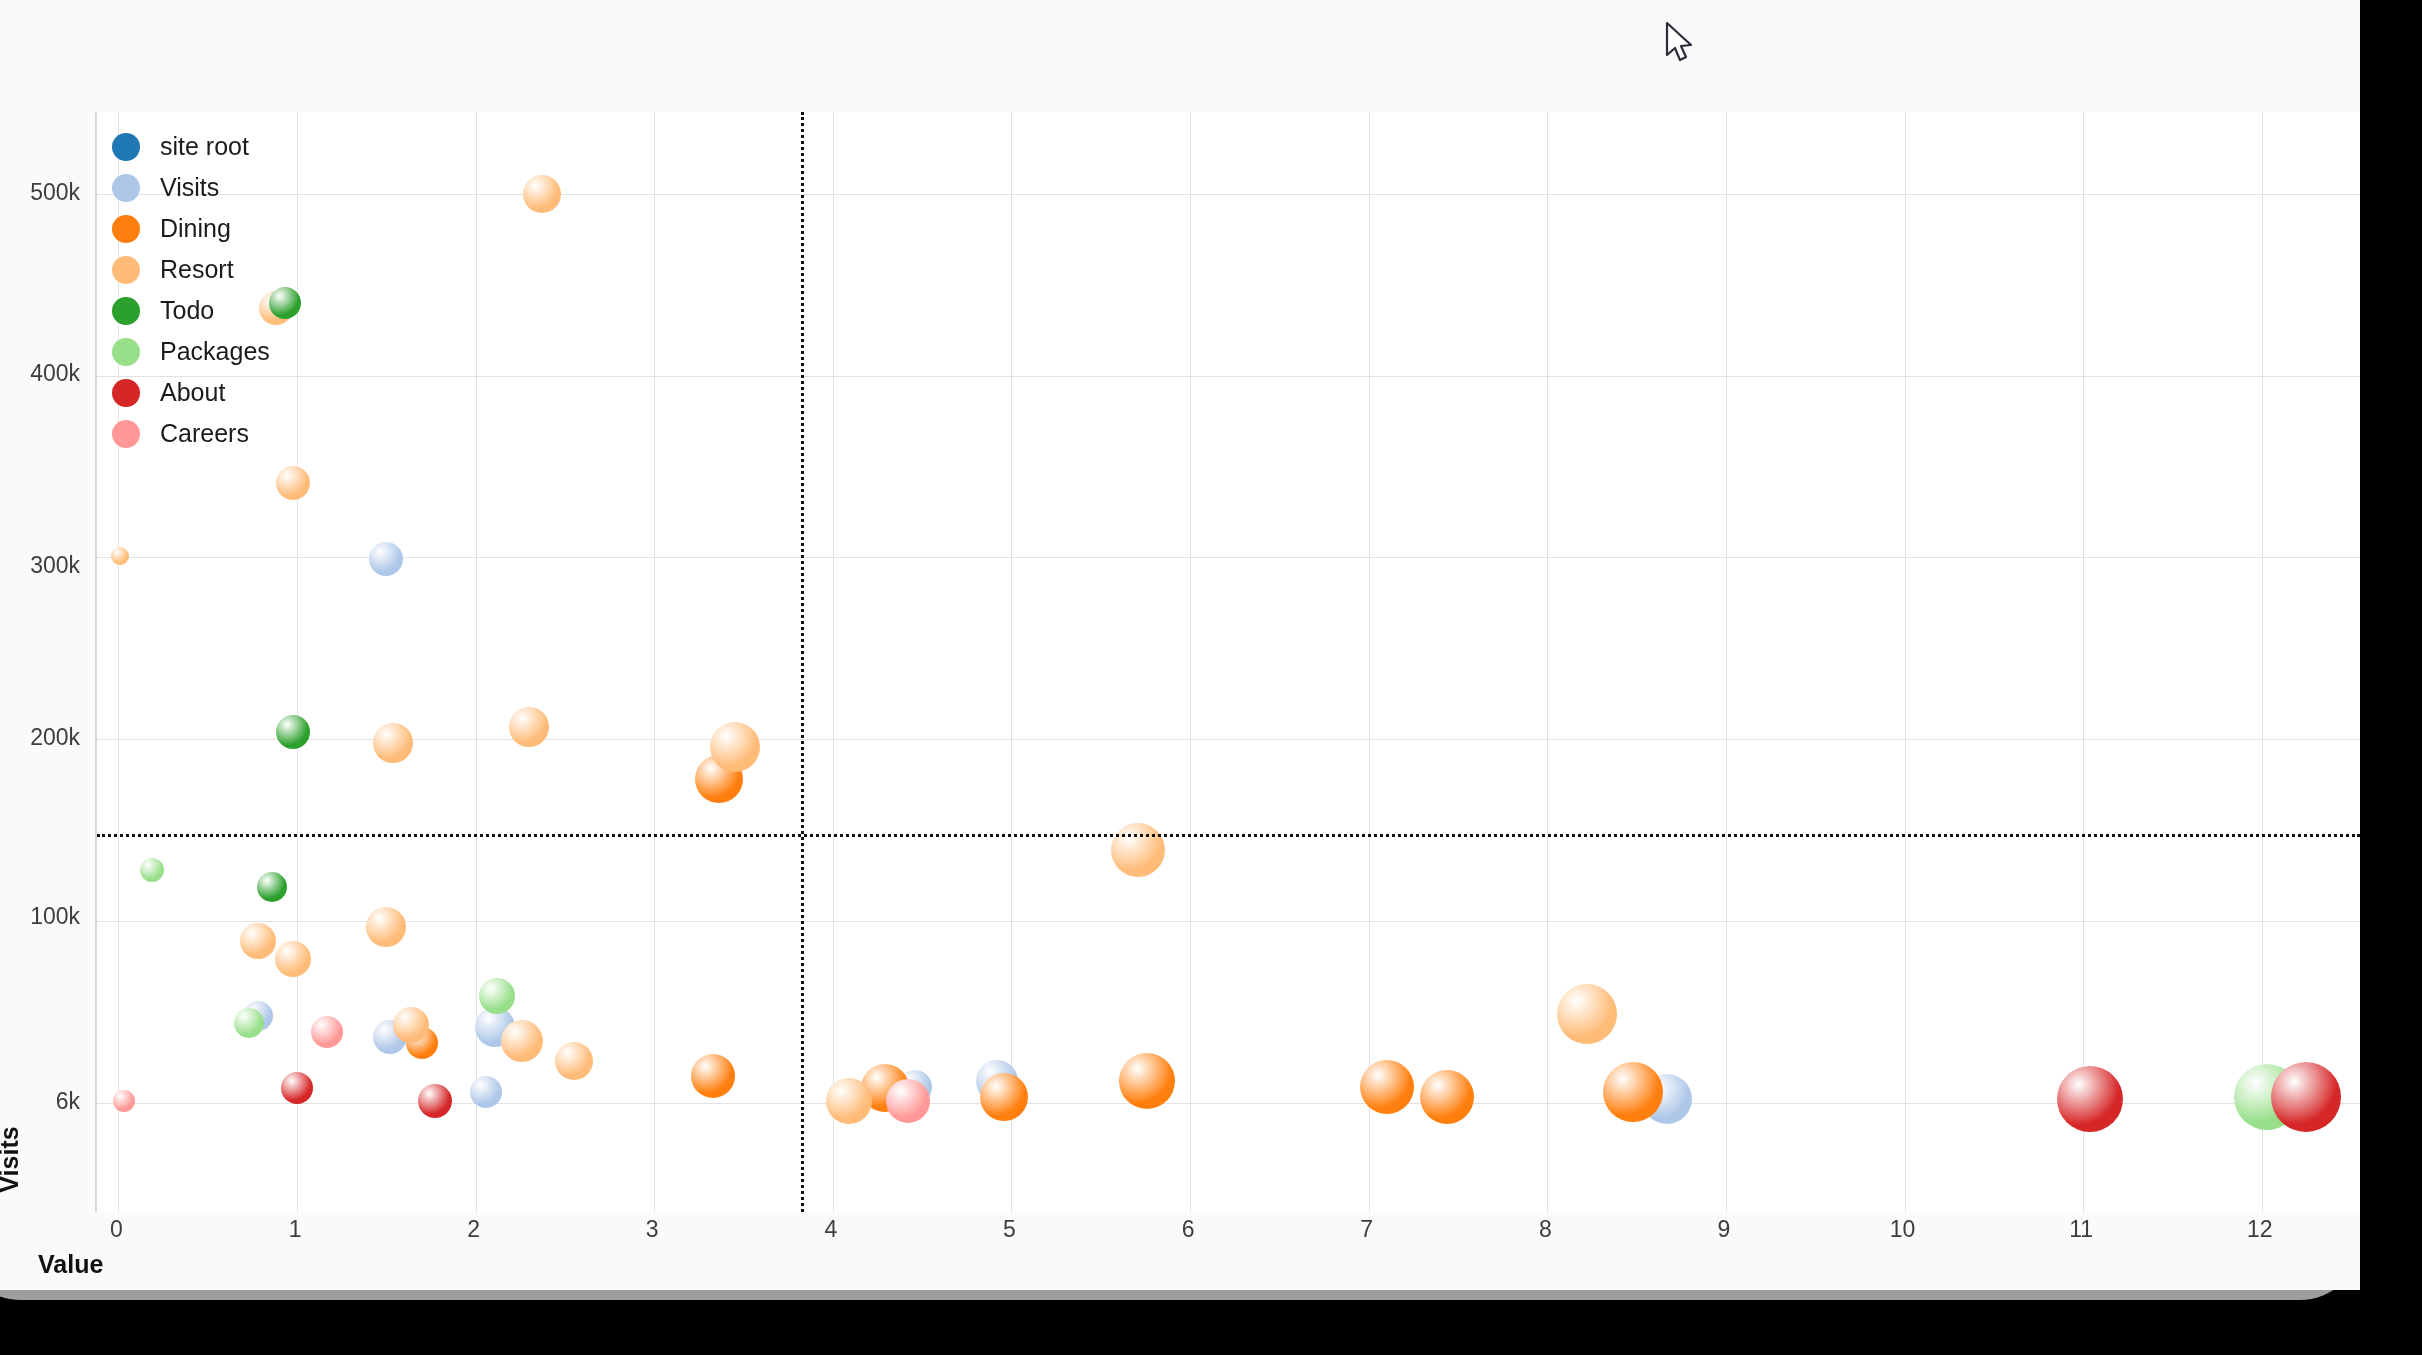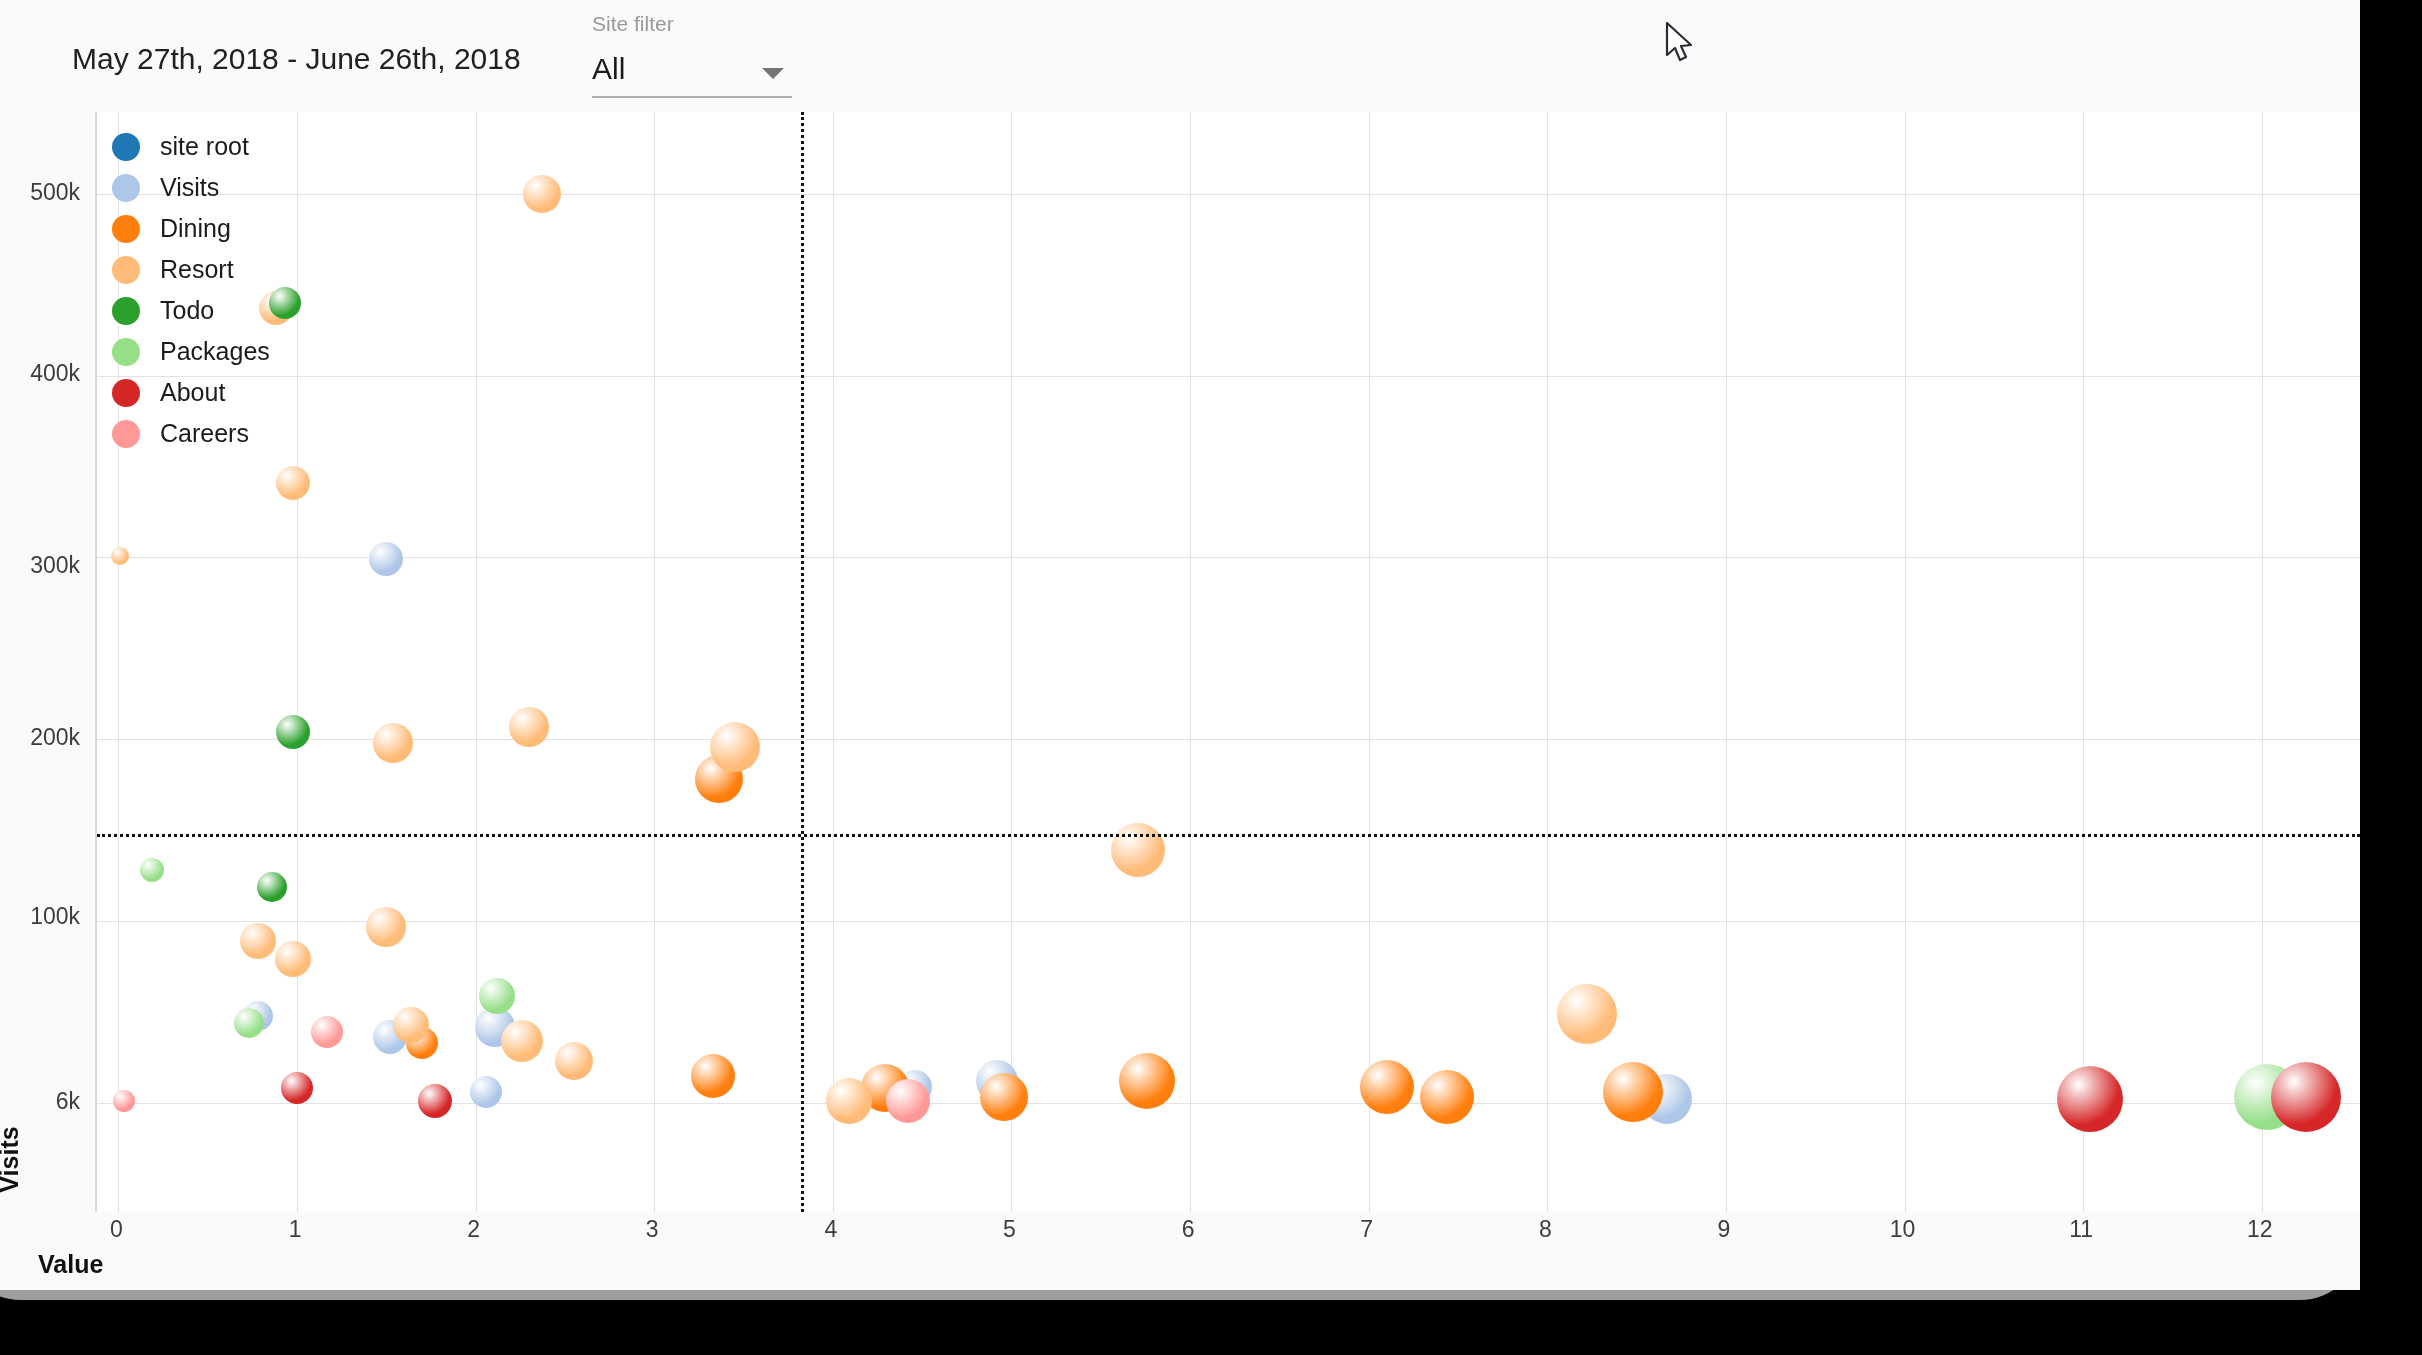--- a/index.html
+++ b/index.html
@@ -224,29 +224,21 @@
 </style>
 </head>
 <body>
 
 <div id="screen">
   <div id="window-chrome"></div>
 
   <div id="panel">
 
     <div id="header">
-      <div id="date-range">May 27th, 2018 - June 26th, 2018</div>
-
-      <div id="site-filter">
-        <div id="site-filter-label">Site filter</div>
-        <div id="site-filter-control">
-          <span id="site-filter-value">All</span>
-          <span id="site-filter-arrow"></span>
-        </div>
-      </div>
+
     </div>
 
     <div id="plot-area">
         <div class="gridline-v" style="left: 21.4333px;"></div>
         <div class="gridline-v" style="left: 200.044px;"></div>
         <div class="gridline-v" style="left: 378.655px;"></div>
         <div class="gridline-v" style="left: 557.266px;"></div>
         <div class="gridline-v" style="left: 735.877px;"></div>
         <div class="gridline-v" style="left: 914.488px;"></div>
         <div class="gridline-v" style="left: 1093.1px;"></div>

